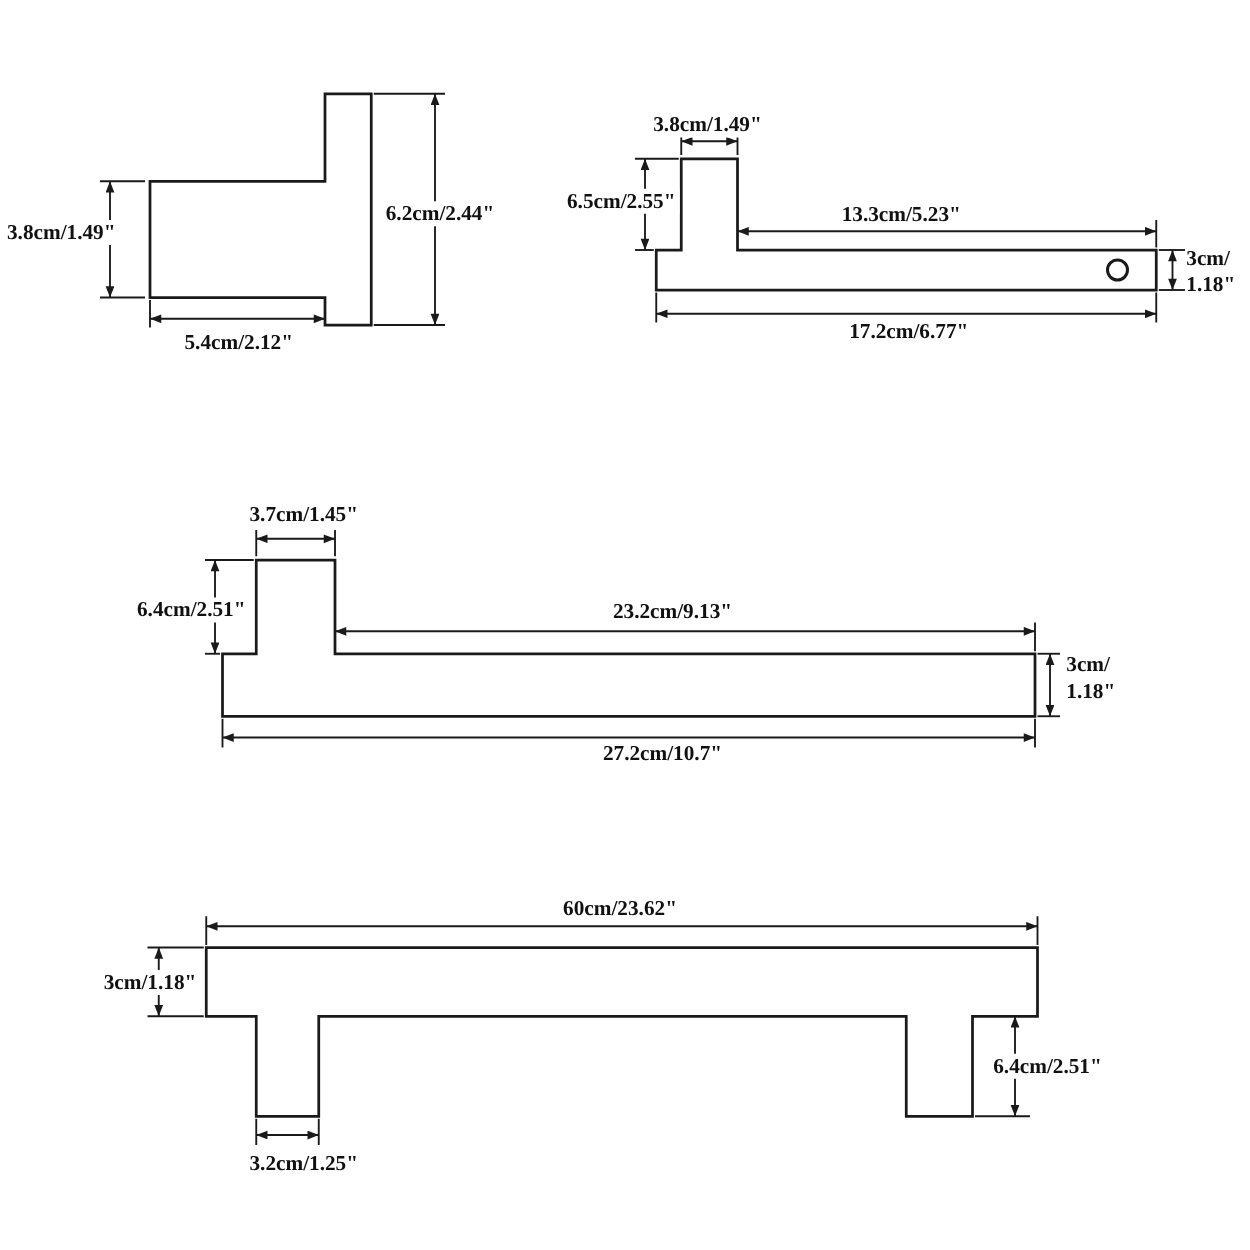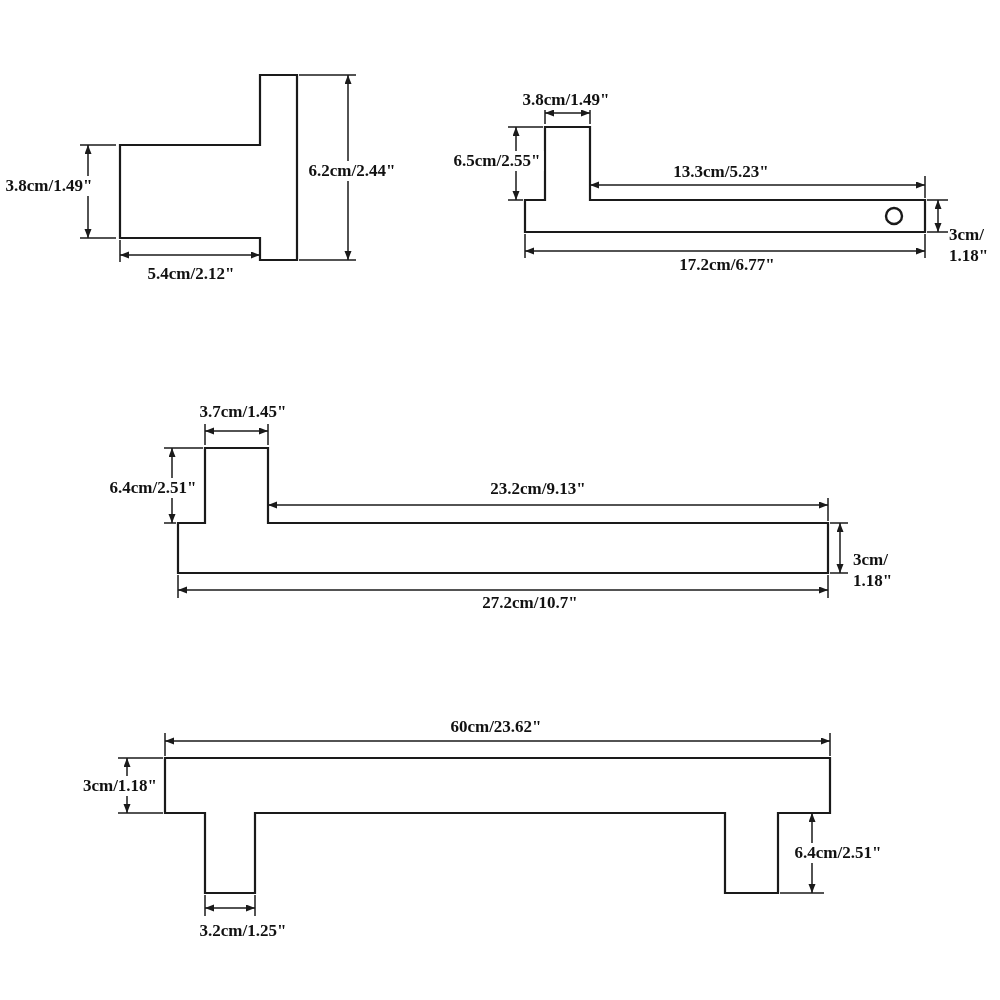--- a/index.html
+++ b/index.html
@@ -17,21 +17,21 @@
     transform: translate(-50%, -50%);
     font-family: "Liberation Serif", serif;
     font-weight: bold;
     font-size: 17px;
     color: #111111;
     background: #ffffff;
     padding: 0 3px;
     white-space: nowrap;
     line-height: 20px;
   }
-  .lbl.left-anchor { transform: translate(0, -50%); padding: 0 1px; margin-top: 28px; }
+  .lbl.left-anchor { transform: translate(0, -50%); padding: 0 1px; }
 </style>
 </head>
 <body>
 
 <div class="canvas">
 
   <svg width="1000" height="1000" viewBox="0 0 1000 1000" fill="none" stroke="#1a1a1a">
     <defs>
       <marker id="ah" markerWidth="12" markerHeight="10" refX="9.5" refY="3.5" orient="auto-start-reverse" markerUnits="userSpaceOnUse">
         <path d="M0.5,0 L9.5,3.5 L0.5,7 Z" fill="#1a1a1a" stroke="none"></path>

